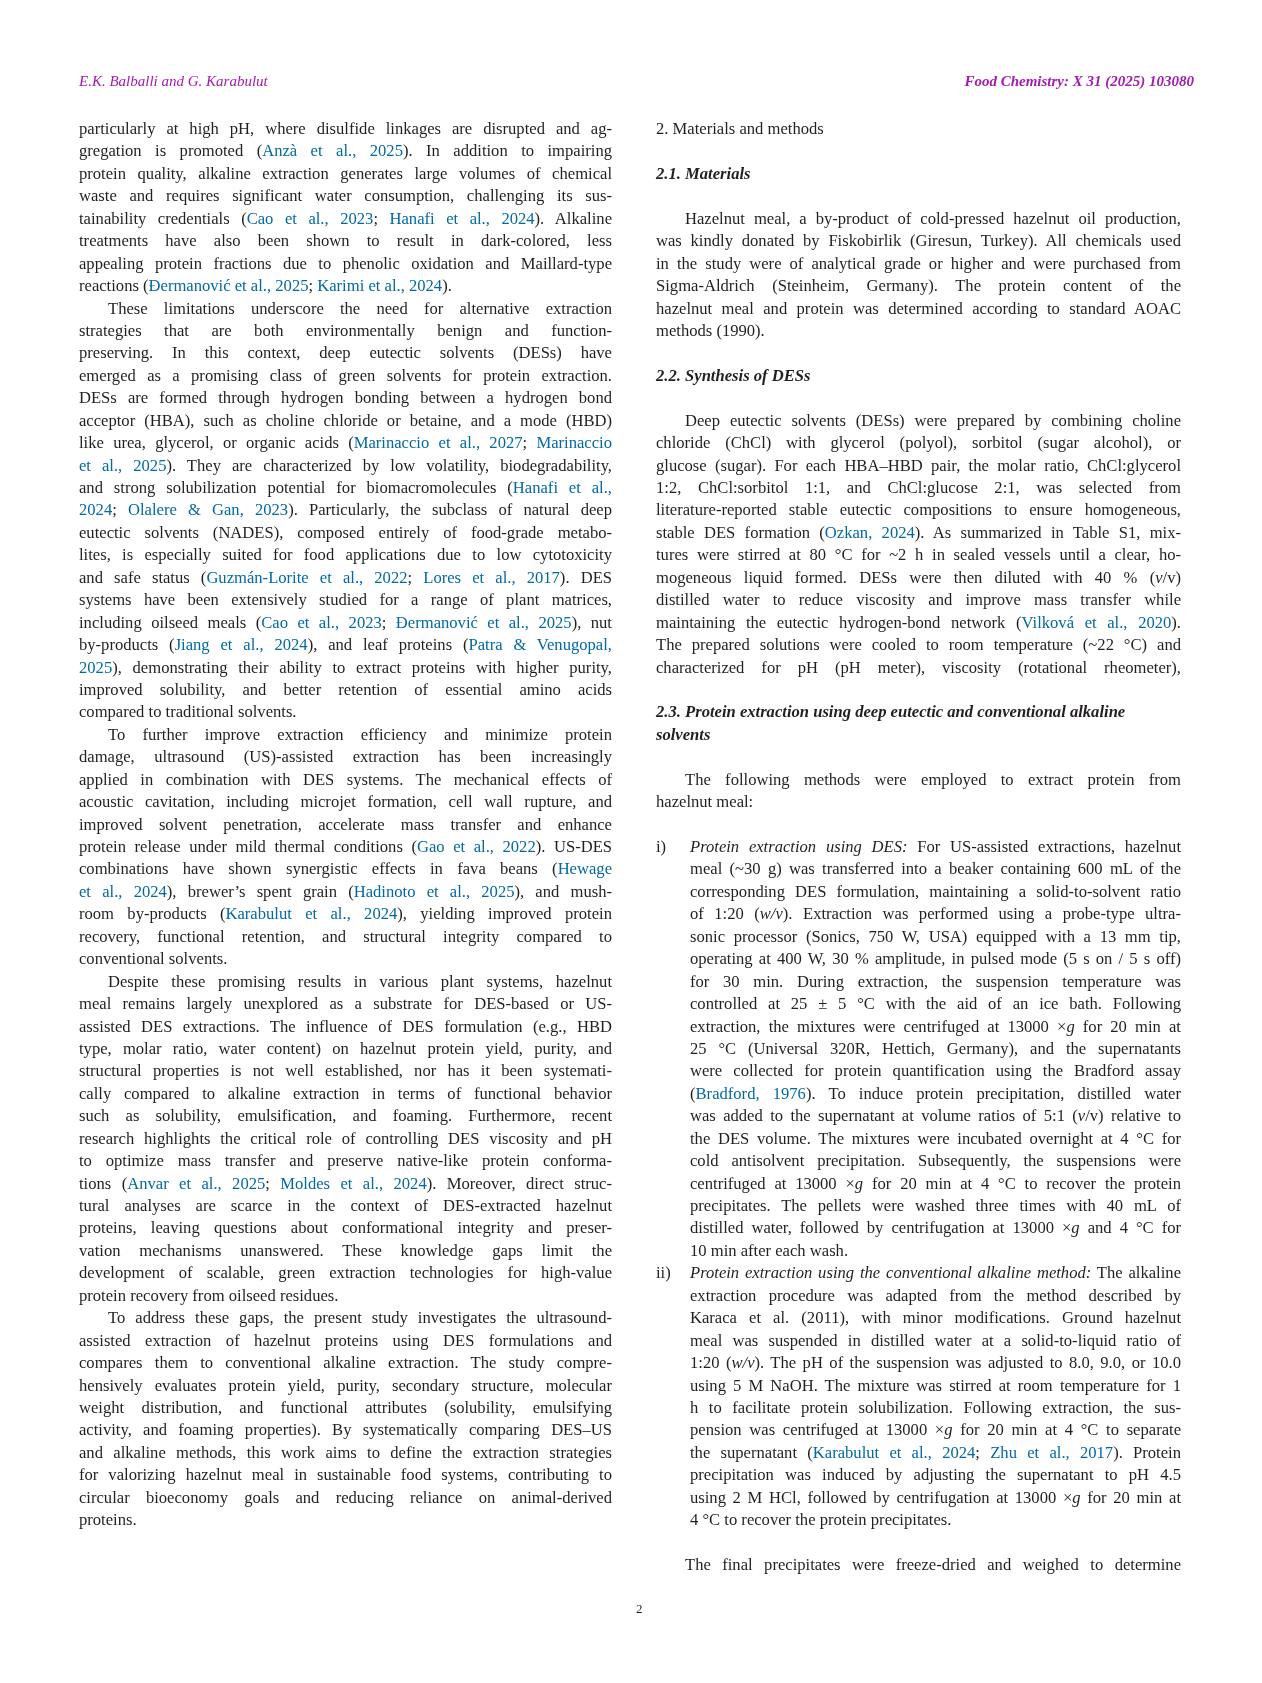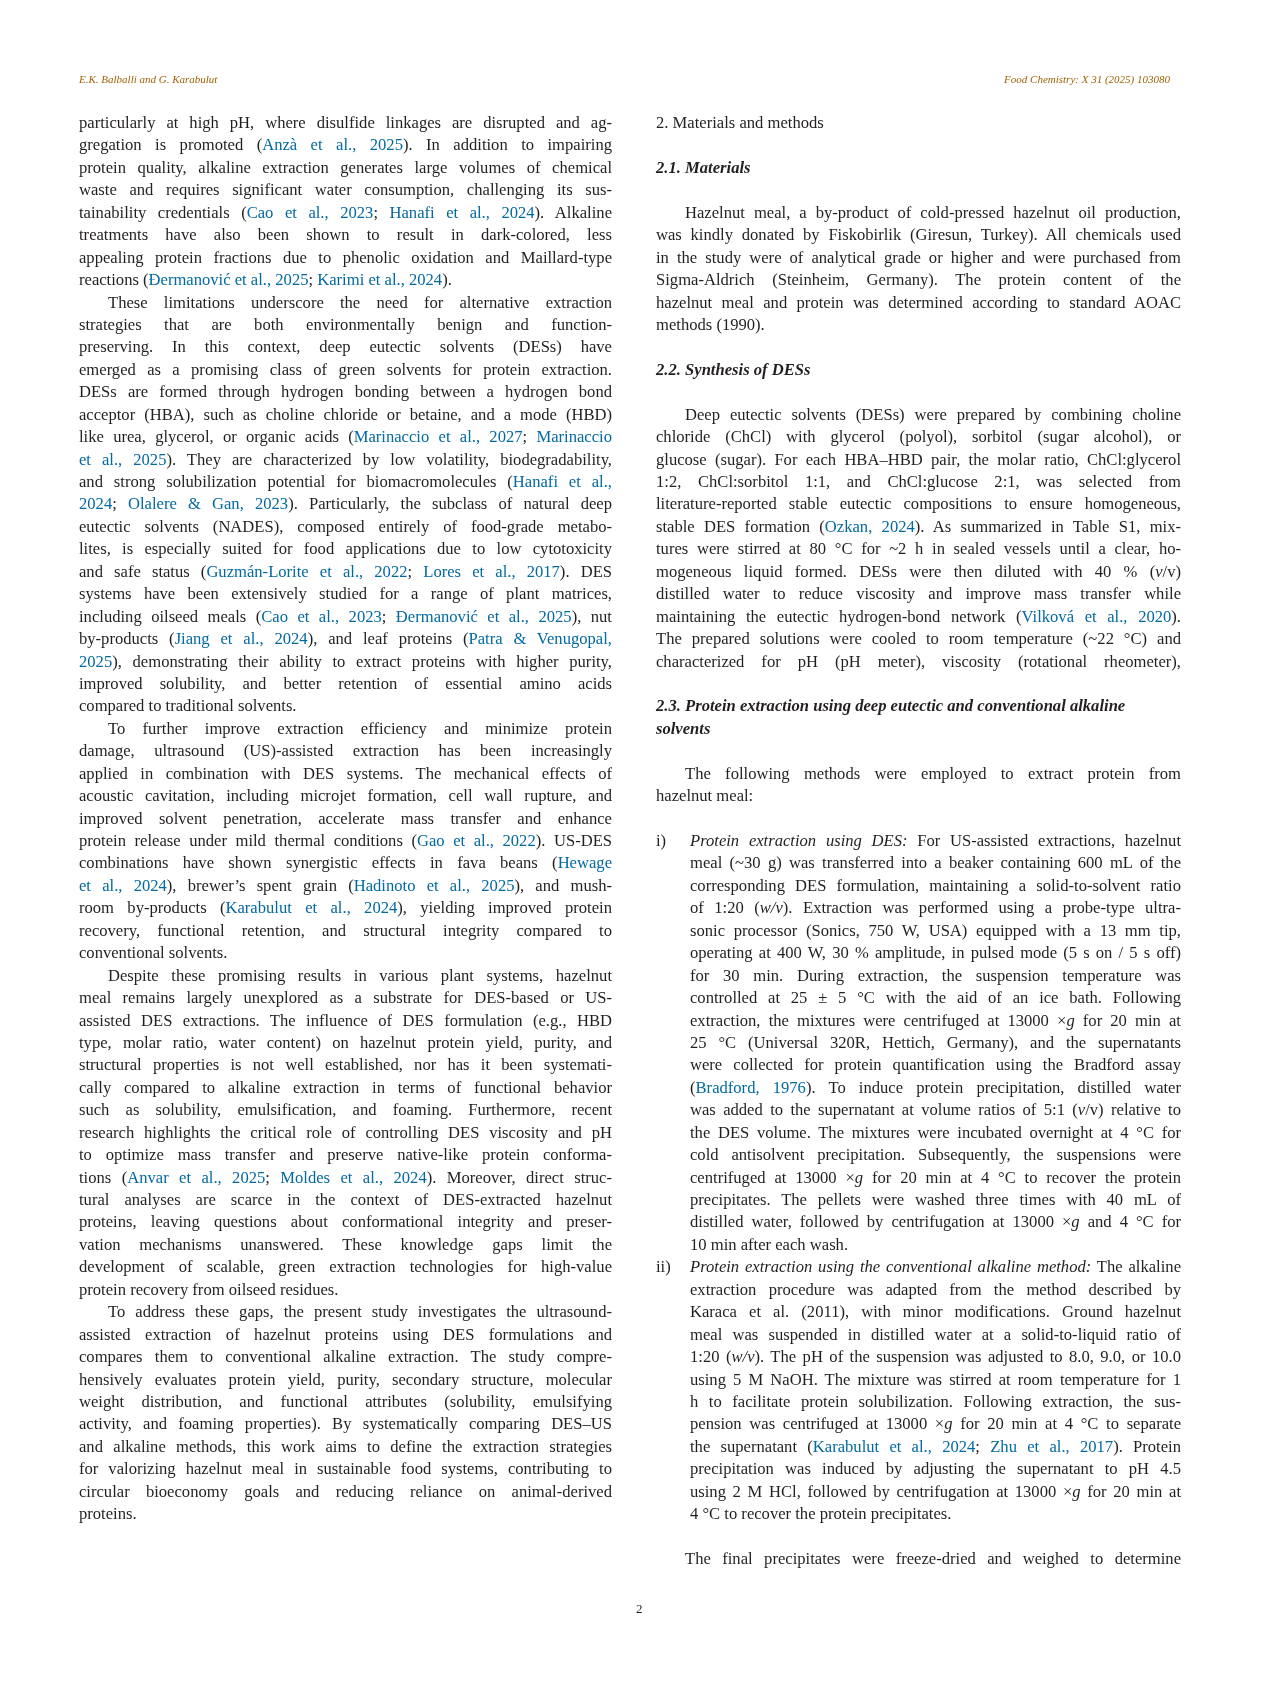--- a/index.html
+++ b/index.html
@@ -1,21 +1,21 @@
 <!DOCTYPE html>
 <html><head>
 <meta charset="utf-8">
 <style>
   html, body { margin:0; padding:0; background:#ffffff; }
   body { width:1262px; height:1683px; position:relative; overflow:hidden;
          font-family:"DejaVu Serif","Liberation Serif",serif; color:#231f20; }
-  .hdr { position:absolute; top:73px; font-family:"Liberation Serif",serif; font-style:italic; font-size:11px; color:#a16207; }
+  .hdr { position:absolute; top:73px; font-family:"Liberation Serif",serif; font-style:italic; font-size:15px; color:#a21caf; }
   .hdr.left { left:79px; }
-  .hdr.right { right:92px; }
-  .col { position:absolute; top:112px; font-family:"Liberation Serif",serif; font-size:16.6px; line-height:22.45px; color:#231f20; }
+  .hdr.right { right:68px;font-weight:bold; }
+  .col { position:absolute; top:118px; font-family:"Liberation Serif",serif; font-size:16.6px; line-height:22.45px; color:#231f20; }
   .col.left { left:79px; width:533px; }
   .col.right { left:656px; width:525px; }
   .ln { display:block; white-space:nowrap; text-align:justify; text-align-last:justify; height:22.45px; overflow:visible; }
   .ln.last { text-align-last:left; }
   .ln.ind { text-indent:29px; }
   .link { color:#0369a1; }
   .it { font-style:italic; }
   .h2 { font-weight:normal; display:block; height:22.45px; }
   .h3 { font-style:italic; display:block; height:22.45px;font-weight:bold; }
   .gap { display:block; height:22.45px; }

